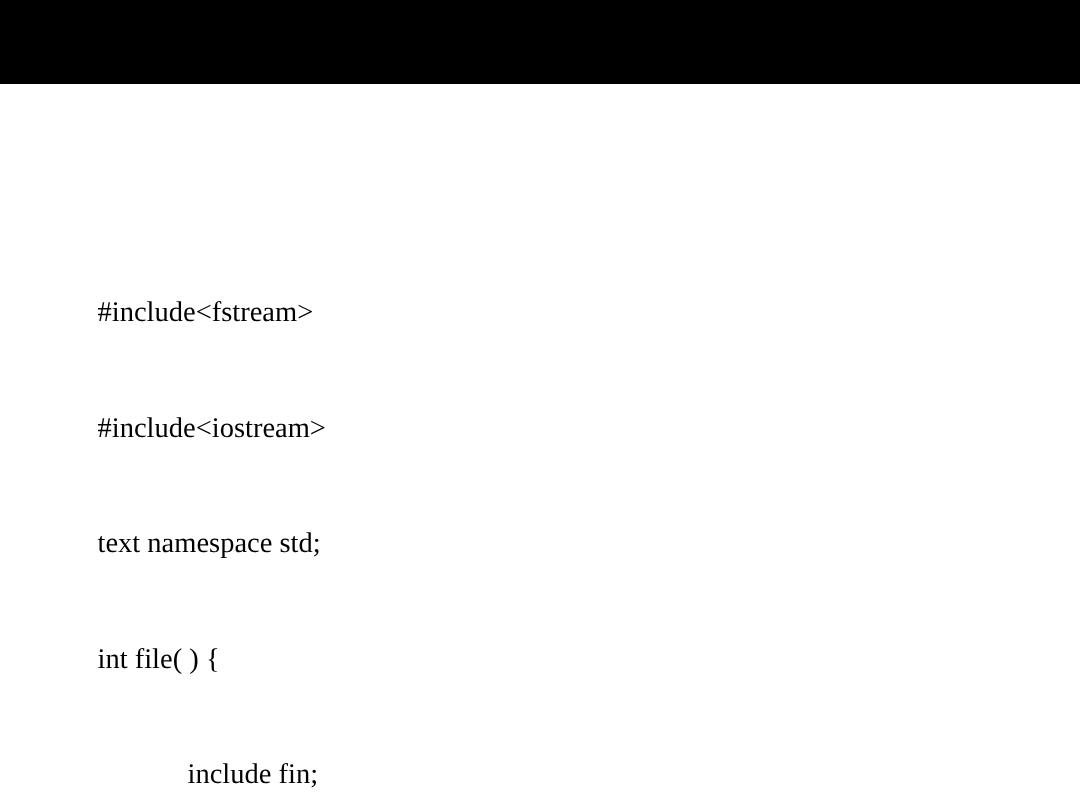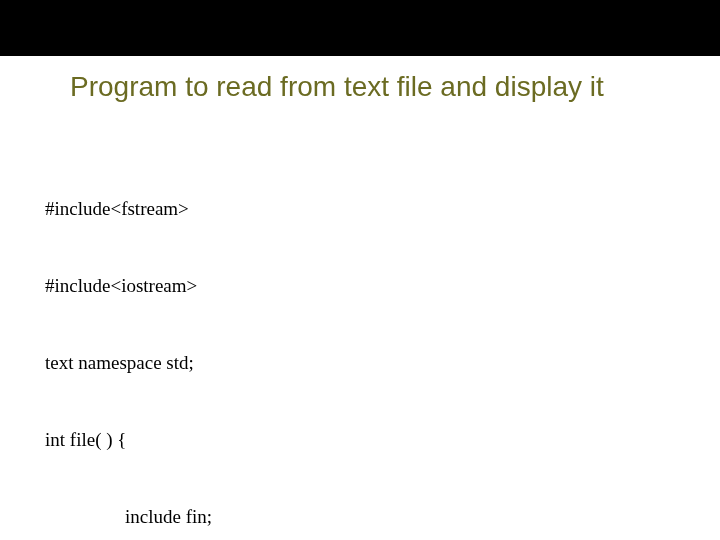--- a/index.html
+++ b/index.html
@@ -39,29 +39,28 @@
     position: absolute;
     top: 145px;
     left: 45px;
     font-family: Georgia, "Times New Roman", serif;
     font-size: 19px;
     line-height: 1.35;
     color: #000000;
     white-space: pre;
   }
   .indent1 { padding-left: 80px; display: block; }
-  .line { display: block; }
+  .line { display: block; margin-left: 20px; }
 </style>
 </head>
 <body>
 
 <div class="slide">
   <div class="topbar"></div>
 
-  <div class="title">Program to read from text file and display it</div>
 
   <div class="code">
     <span class="line">#include&lt;fstream&gt;</span>
     <span class="line">#include&lt;iostream&gt;</span>
     <span class="line">text namespace std;</span>
     <span class="line">int file( ) {</span>
     <span class="indent1">include fin;</span>
     
     
     

